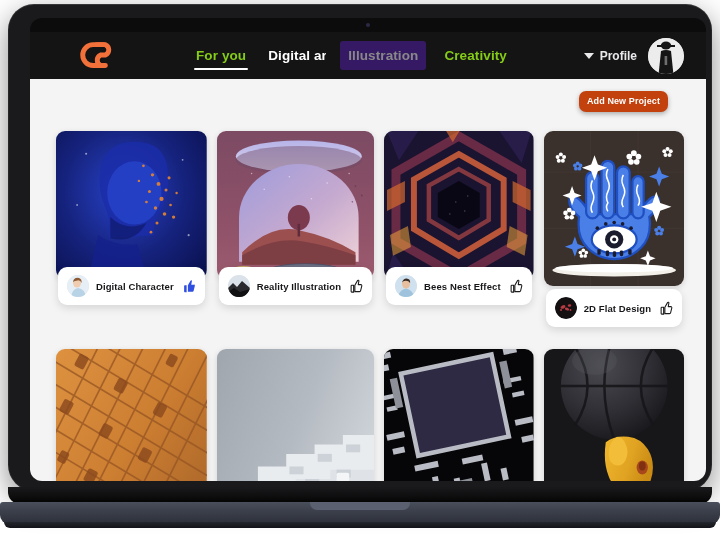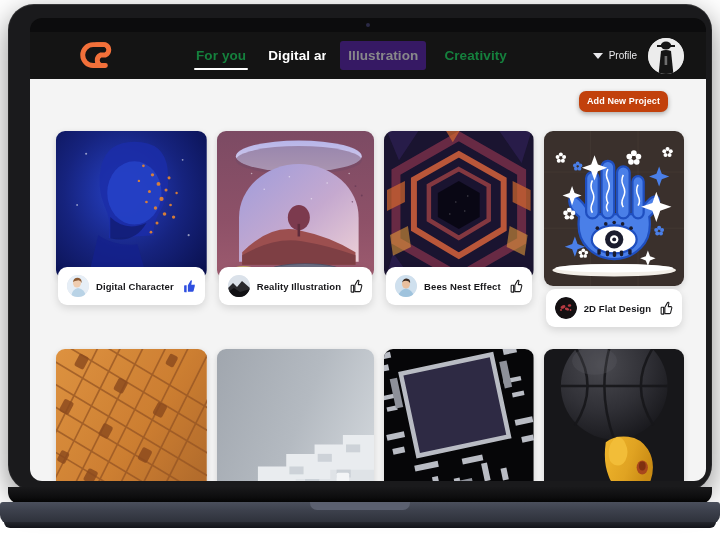--- a/index.html
+++ b/index.html
@@ -73,21 +73,21 @@
   #brand-logo { width: 42px; height: 34px; flex: 0 0 auto; }
 
   #nav-links {
     display: flex;
     align-items: center;
     gap: 14px;
     margin-left: 76px;
   }
   .nav-link {
     position: relative;
-    color: #15803d;
+    color: #84cc16;
     font-size: 13.5px;
     font-weight: bold;
     letter-spacing: .1px;
     padding: 5px 4px;
     white-space: nowrap;
     cursor: pointer;
   }
   .nav-link.is-active::after {
     content: "";
     position: absolute;
@@ -118,22 +118,22 @@
     cursor: pointer;
   }
   #caret-down-icon {
     width: 0; height: 0;
     border-left: 5px solid transparent;
     border-right: 5px solid transparent;
     border-top: 6px solid #e9e9ec;
   }
   #profile-label {
     color: #e9e9ec;
-    font-size: 10px;
-    font-weight: normal;
+    font-size: 12px;
+    font-weight: bold;
   }
   #avatar-button {
     width: 36px; height: 36px;
     border-radius: 50%;
     background: radial-gradient(circle at 50% 38%, #f2f2f2 0%, #e3e3e3 55%, #cfcfcf 100%);
     overflow: hidden;
     position: relative;
     cursor: pointer;
     flex: 0 0 auto;
   }

